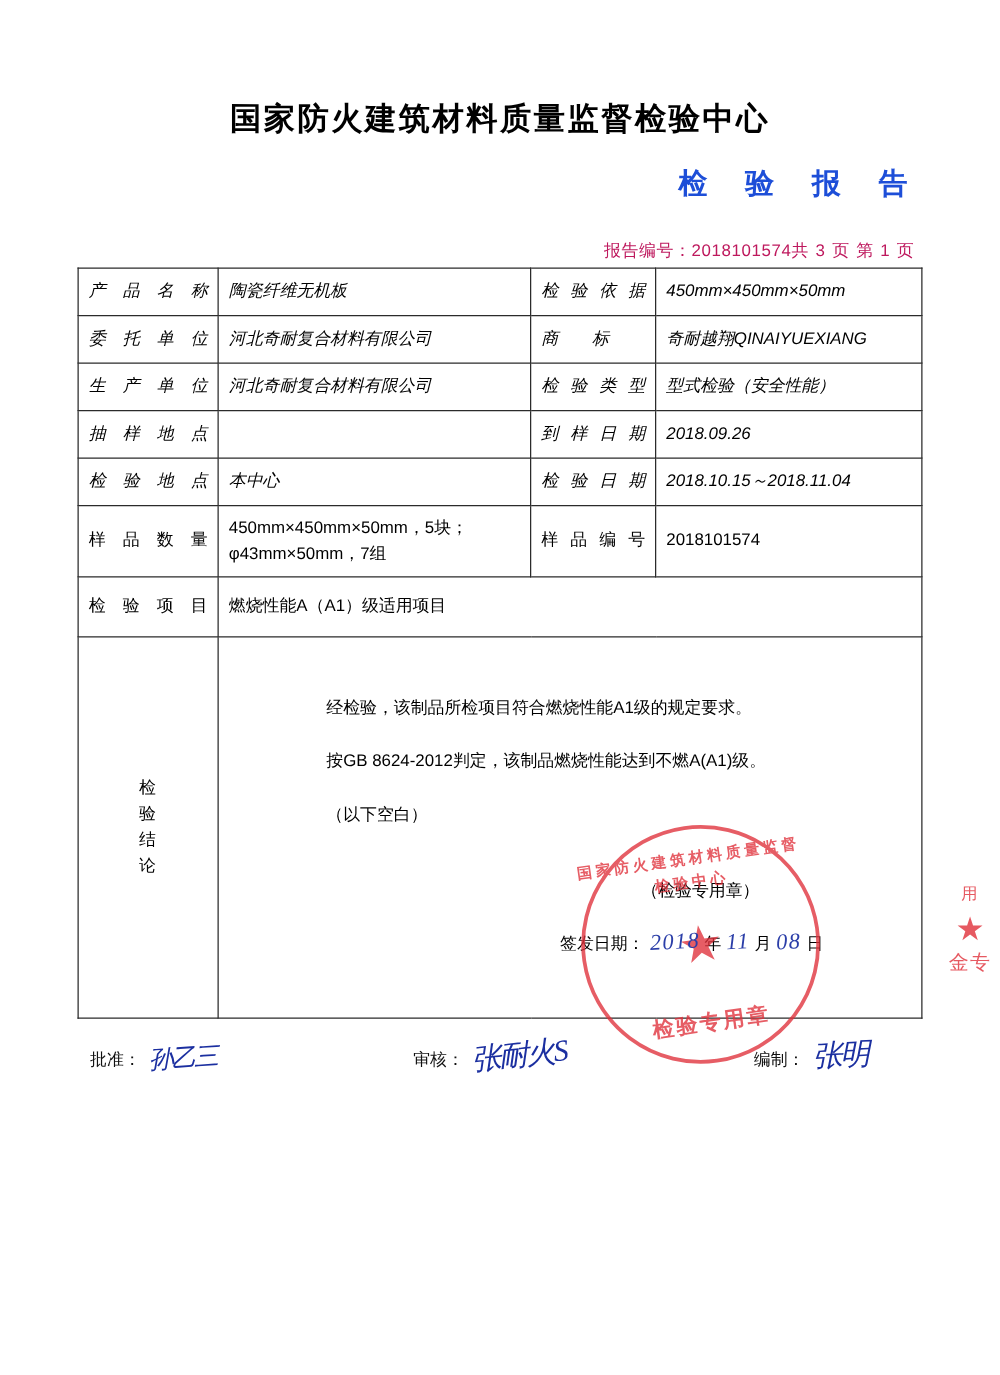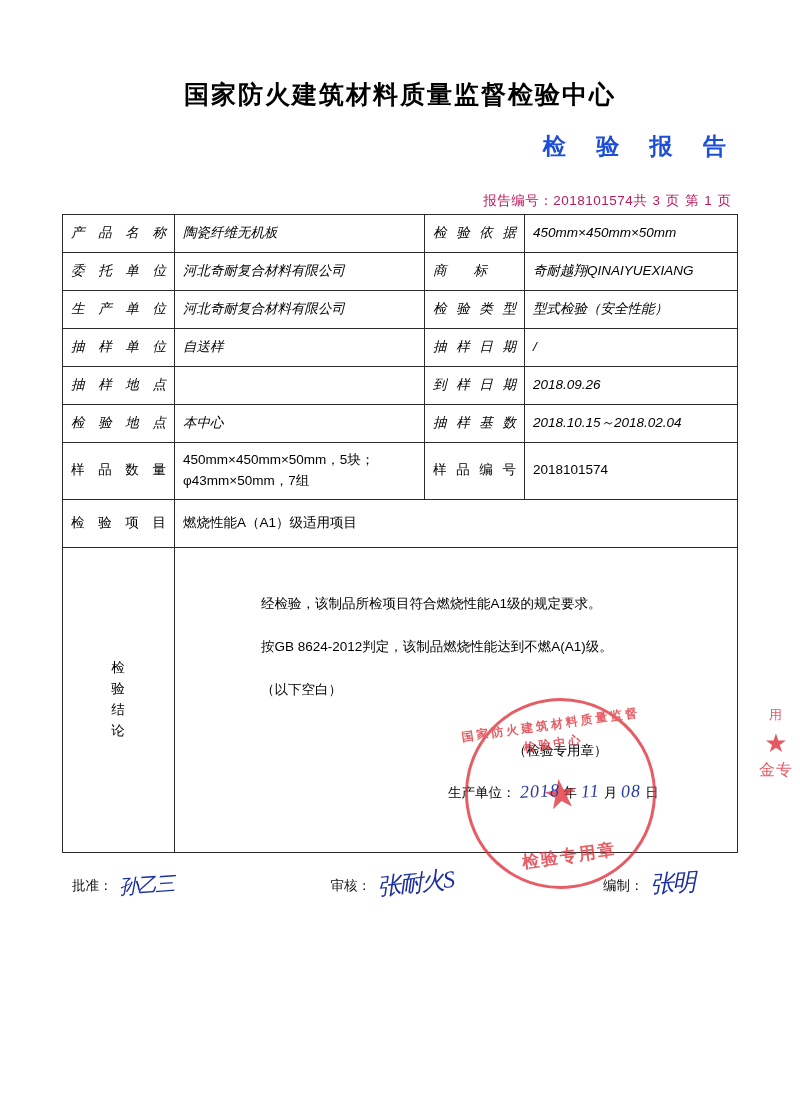--- a/index.html
+++ b/index.html
@@ -240,36 +240,30 @@
         <td class="label-plain">商　　标</td>
         <td class="value">奇耐越翔QINAIYUEXIANG</td>
       </tr>
       <tr class="row-h">
         <td class="label">生产单位</td>
         <td class="value">河北奇耐复合材料有限公司</td>
         <td class="label">检验类型</td>
         <td class="value">型式检验（安全性能）</td>
       </tr>
       <tr class="row-h">
-        <td class="label">抽样单位</td>
-        <td class="value">自送样</td>
-        <td class="label">抽样日期</td>
-        <td class="value">/</td>
-      </tr>
-      <tr class="row-h">
         <td class="label">抽样地点</td>
         <td class="value"></td>
         <td class="label">到样日期</td>
         <td class="value">2018.09.26</td>
       </tr>
       <tr class="row-h">
         <td class="label">检验地点</td>
         <td class="value">本中心</td>
-        <td class="label">抽样基数</td>
-        <td class="value">2018.10.15～2018.02.04</td>
+        <td class="label">检验日期</td>
+        <td class="value">2018.10.15～2018.11.04</td>
       </tr>
       <tr class="row-h2">
         <td class="label">样品数量</td>
         <td class="value">450mm×450mm×50mm，5块；φ43mm×50mm，7组</td>
         <td class="label">样品编号</td>
         <td class="value">2018101574</td>
       </tr>
       <tr style="height:48px">
         <td class="label">检验项目</td>
         <td class="cell-wide" colspan="3">燃烧性能A（A1）级适用项目</td>
@@ -288,21 +282,21 @@
 
           <div class="stamp">
             <div class="arc-top">国家防火建筑材料质量监督检验中心</div>
             <div class="star">★</div>
             <div class="arc-bottom">检验专用章</div>
           </div>
 
           <div class="stamp-caption">（检验专用章）</div>
 
           <div class="sign-line">
-            <span>生产单位：</span><span class="sign-date-ink">2018</span><span>年</span><span class="sign-date-ink">11</span><span>月</span><span class="sign-date-ink">08</span><span>日</span>
+            <span>签发日期：</span><span class="sign-date-ink">2018</span><span>年</span><span class="sign-date-ink">11</span><span>月</span><span class="sign-date-ink">08</span><span>日</span>
           </div>
         </td>
       </tr>
     </tbody>
   </table>
 
   <div class="footer">
     <div class="foot-item">
       <span class="lbl">批准：</span>
       <span class="sig sig1">孙乙三</span>

